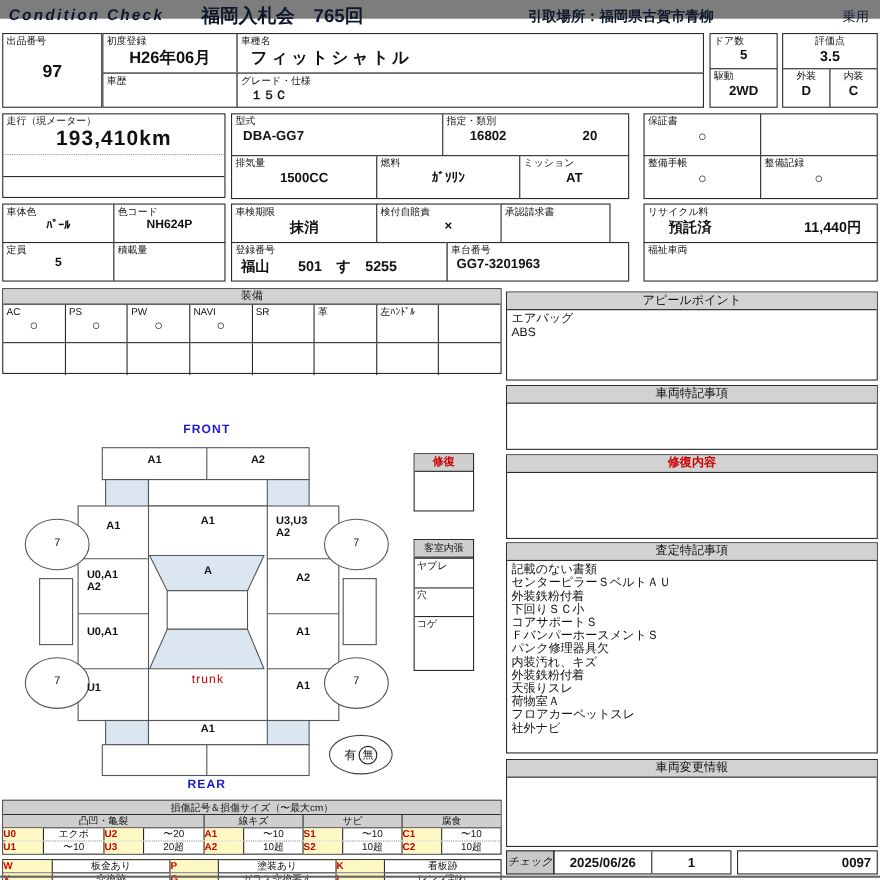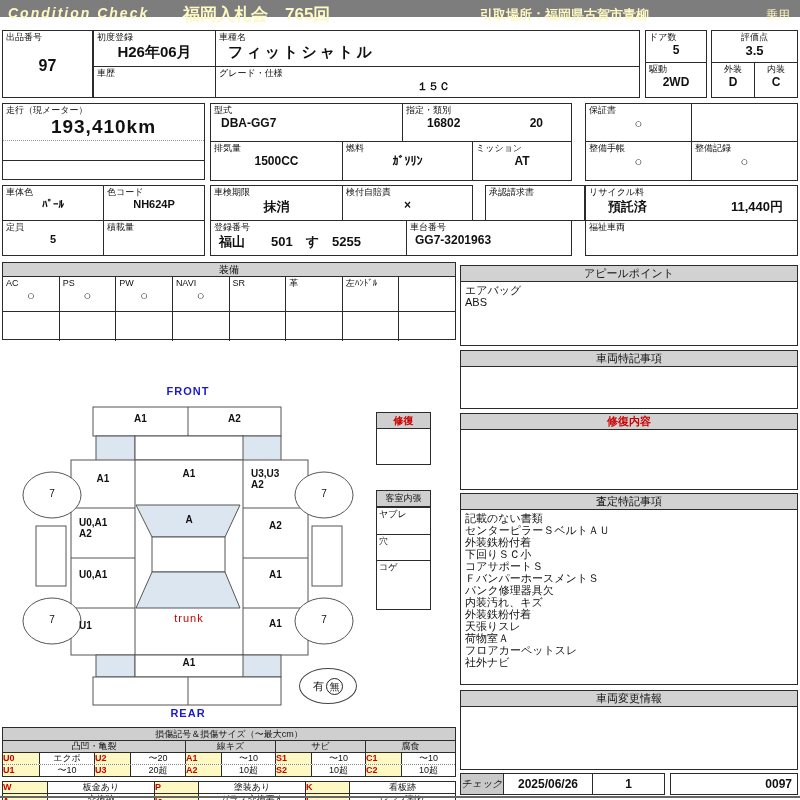--- a/index.html
+++ b/index.html
@@ -1,19 +1,19 @@
 <!DOCTYPE html>
 <html><head>
 <meta charset="utf-8">
 <style>
   html,body{margin:0;padding:0;background:#fff}
   .sheet{position:relative;width:800px;height:800px;background:#fff;overflow:hidden;
          font-family:"Liberation Sans","DejaVu Sans",sans-serif;color:#111}
   
-  .topbar{position:absolute;left:0;top:0;width:800px;height:17px;background:#7d7d7d;color:#fef9c3}
+  .topbar{position:absolute;left:0;top:0;width:800px;height:17px;background:#7d7d7d;color:#0f172a}
   .tb-brand{position:absolute;left:8px;top:5px;font-style:italic;font-weight:bold;font-size:14px;letter-spacing:2px}
   .tb-auction{position:absolute;left:183px;top:3px;font-weight:bold;font-size:17px}
   .tb-pickup{position:absolute;left:480px;top:6px;font-weight:bold;font-size:13px}
   .tb-type{position:absolute;right:10px;top:7px;font-size:12px}
   
   .b{position:absolute;border:1px solid #2b2b2b;box-sizing:border-box;background:#fff}
   .l{font-size:9px;line-height:10px;padding:1px 3px;white-space:nowrap;color:#111}
   .v{font-weight:bold;text-align:center}
   .dot{position:absolute;left:0;right:0;border-top:1px dotted #999}
   .sol{position:absolute;left:0;right:0;border-top:1px solid #2b2b2b}
@@ -89,21 +89,21 @@
   </div>
   <div class="b" style="left:93px;top:66px;width:123px;height:32px">
     <div class="l">車歴</div>
   </div>
   <div class="b" style="left:215px;top:30px;width:425px;height:37px">
     <div class="l">車種名</div>
     <div class="v" style="font-size:15px;text-align:left;padding-left:12px;letter-spacing:3px">フィットシャトル</div>
   </div>
   <div class="b" style="left:215px;top:66px;width:425px;height:32px">
     <div class="l">グレード・仕様</div>
-    <div class="v" style="font-size:11px;text-align:center;padding-left:12px">１５Ｃ</div>
+    <div class="v" style="font-size:11px;text-align:left;padding-left:12px">１５Ｃ</div>
   </div>
   <div class="b" style="left:645px;top:30px;width:62px;height:33px">
     <div class="l">ドア数</div>
     <div class="v" style="font-size:12px">5</div>
   </div>
   <div class="b" style="left:645px;top:62px;width:62px;height:36px">
     <div class="l">駆動</div>
     <div class="v" style="font-size:12px">2WD</div>
   </div>
   <div class="b" style="left:711px;top:30px;width:87px;height:33px">
@@ -178,21 +178,21 @@
     <div class="l">積載量</div>
   </div>
   <div class="b" style="left:210px;top:185px;width:133px;height:36px">
     <div class="l">車検期限</div>
     <div class="v" style="font-size:13px">抹消</div>
   </div>
   <div class="b" style="left:342px;top:185px;width:131px;height:36px">
     <div class="l">検付自賠責</div>
     <div class="v" style="font-size:12px">×</div>
   </div>
-  <div class="b" style="left:485px;top:185px;width:100px;height:36px">
+  <div class="b" style="left:455px;top:185px;width:100px;height:36px">
     <div class="l">承認請求書</div>
   </div>
   <div class="b" style="left:210px;top:220px;width:197px;height:36px">
     <div class="l">登録番号</div>
     <div class="v" style="font-size:13px;text-align:left;padding-left:8px">福山　　501　す　5255</div>
   </div>
   <div class="b" style="left:406px;top:220px;width:166px;height:36px">
     <div class="l">車台番号</div>
     <div class="v" style="font-size:12px;text-align:left;padding-left:8px">GG7-3201963</div>
   </div>

